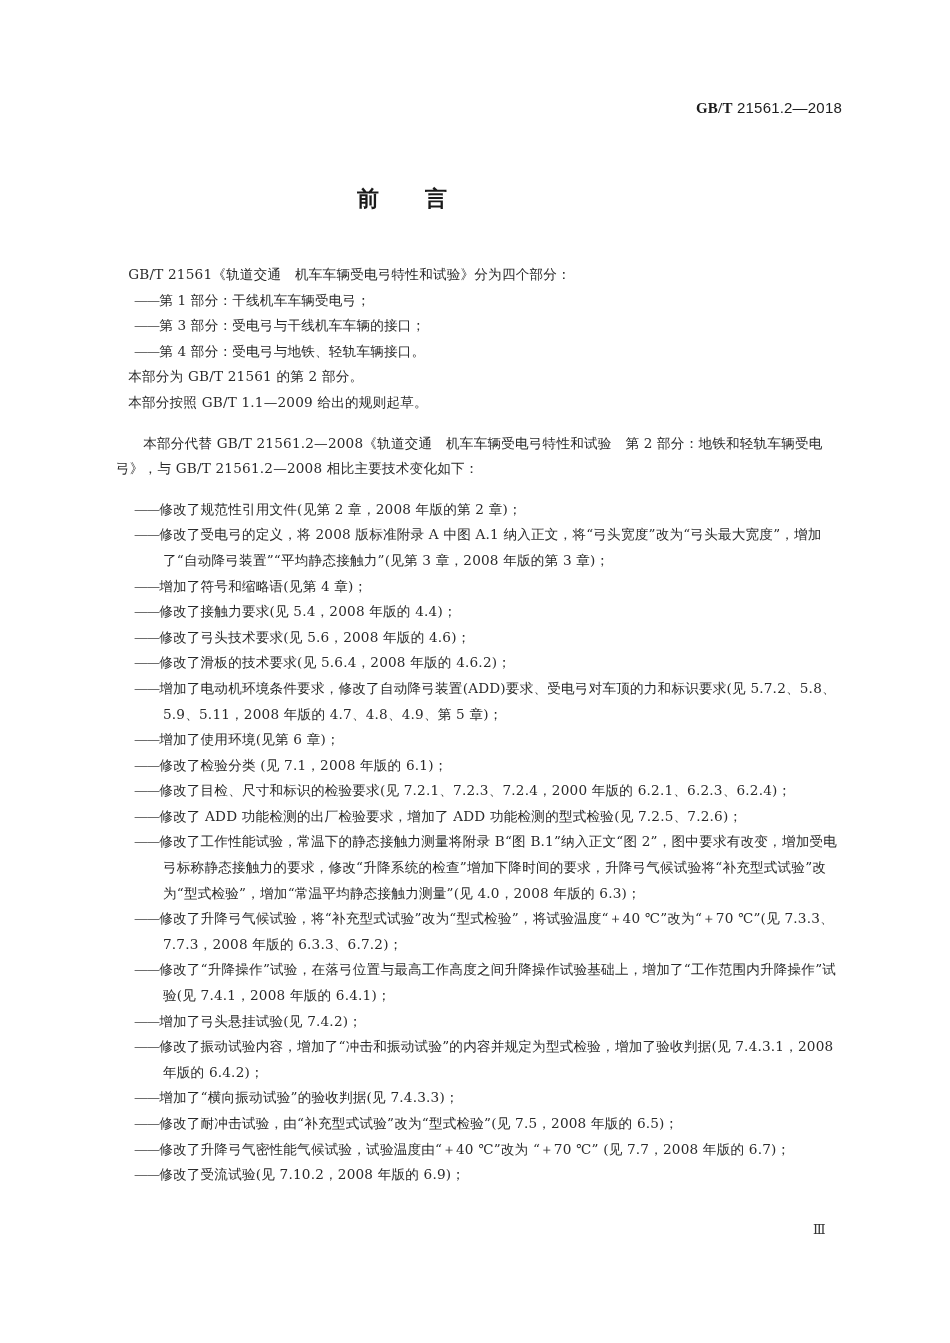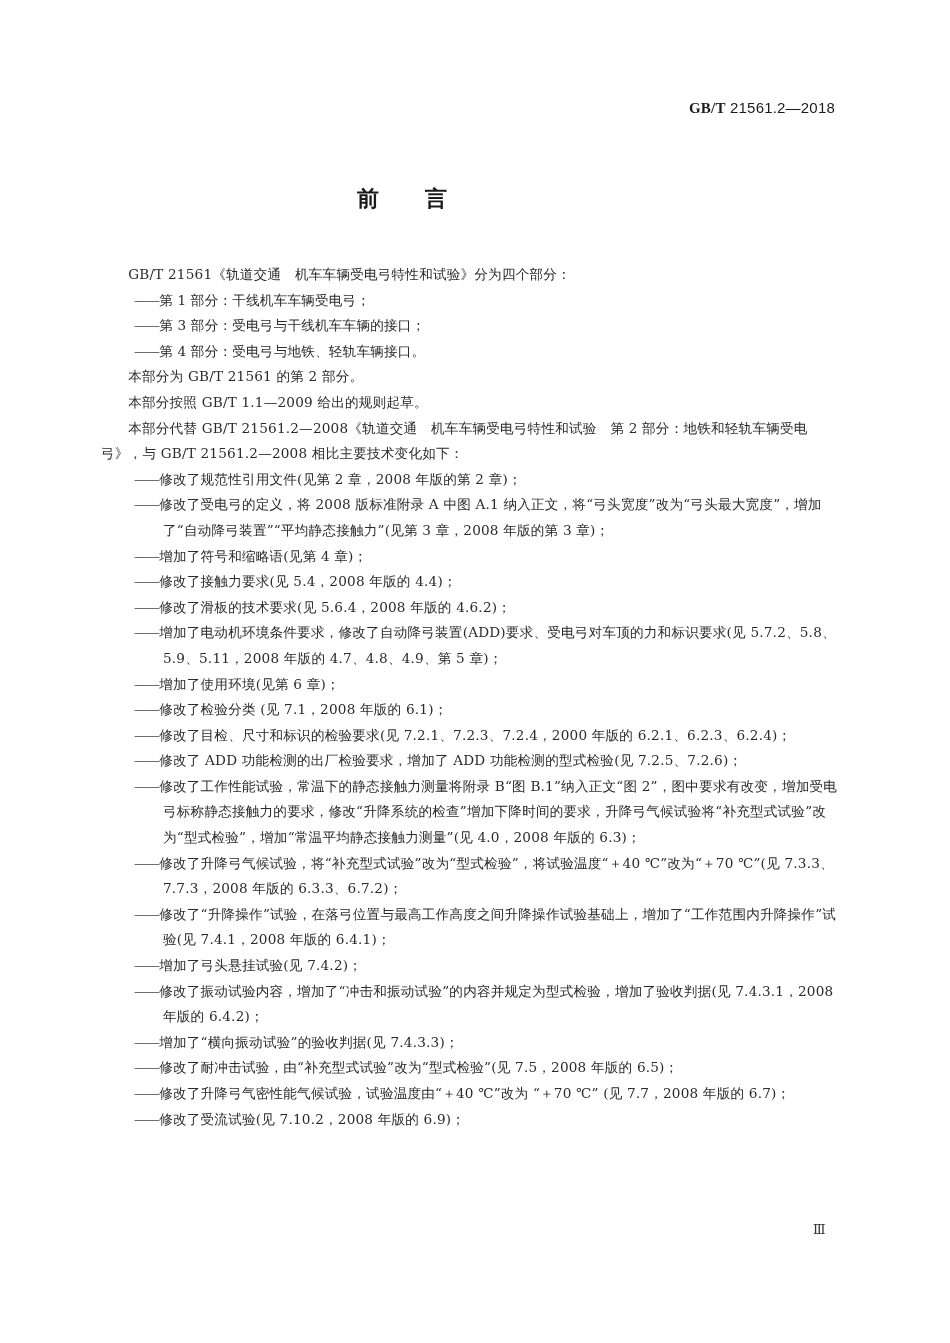--- a/index.html
+++ b/index.html
@@ -11,21 +11,21 @@
       width: 950px;
       height: 1343px;
       position: relative;
       overflow: hidden;
       font-family: "DejaVu Serif", "Liberation Serif", serif;
       color: #2a2a2a;
     }
     .std-code {
       position: absolute;
       top: 99px;
-      right: 115px;
+      right: 108px;
       font-family: "Liberation Sans", "DejaVu Sans", sans-serif;
       font-size: 15px;
       letter-spacing: 0.2px;
       color: #1c1c1c;
     }
     .std-code .gbt { font-weight: bold; font-family: "Liberation Serif", serif; }
     .title {
       position: absolute;
       top: 184px;
       left: 0;
@@ -56,21 +56,21 @@
       margin: 0;
       padding-left: 62px;
       text-indent: -29px;
     }
     .item::before {
       content: "——";
       letter-spacing: -1px;
       color: #555;
     }
     .hang-para {
-      margin: 0;
+      margin: 15px;
       text-indent: 2em;
     }
     .page-num {
       position: absolute;
       top: 1222px;
       left: 813px;
       font-family: "DejaVu Serif", serif;
       font-size: 13px;
       color: #333;
     }
@@ -93,20 +93,21 @@
   <p class="item">第 3 部分：受电弓与干线机车车辆的接口；</p>
   <p class="item">第 4 部分：受电弓与地铁、轻轨车辆接口。</p>
   <p class="para">本部分为 GB/T 21561 的第 2 部分。</p>
   <p class="para">本部分按照 GB/T 1.1—2009 给出的规则起草。</p>
   <p class="hang-para">本部分代替 GB/T 21561.2—2008《轨道交通　机车车辆受电弓特性和试验　第 2 部分：地铁和轻轨车辆受电弓》，与 GB/T 21561.2—2008 相比主要技术变化如下：</p>
 
   <p class="item">修改了规范性引用文件(见第 2 章，2008 年版的第 2 章)；</p>
   <p class="item">修改了受电弓的定义，将 2008 版标准附录 A 中图 A.1 纳入正文，将“弓头宽度”改为“弓头最大宽度”，增加了“自动降弓装置”“平均静态接触力”(见第 3 章，2008 年版的第 3 章)；</p>
   <p class="item">增加了符号和缩略语(见第 4 章)；</p>
   <p class="item">修改了接触力要求(见 5.4，2008 年版的 4.4)；</p>
+  <p class="item">修改了弓头技术要求(见 5.6，2008 年版的 4.6)；</p>
   <p class="item">修改了滑板的技术要求(见 5.6.4，2008 年版的 4.6.2)；</p>
   <p class="item">增加了电动机环境条件要求，修改了自动降弓装置(ADD)要求、受电弓对车顶的力和标识要求(见 5.7.2、5.8、5.9、5.11，2008 年版的 4.7、4.8、4.9、第 5 章)；</p>
   <p class="item">增加了使用环境(见第 6 章)；</p>
   <p class="item">修改了检验分类 (见 7.1，2008 年版的 6.1)；</p>
   <p class="item">修改了目检、尺寸和标识的检验要求(见 7.2.1、7.2.3、7.2.4，2000 年版的 6.2.1、6.2.3、6.2.4)；</p>
   <p class="item">修改了 ADD 功能检测的出厂检验要求，增加了 ADD 功能检测的型式检验(见 7.2.5、7.2.6)；</p>
   <p class="item">修改了工作性能试验，常温下的静态接触力测量将附录 B“图 B.1”纳入正文“图 2”，图中要求有改变，增加受电弓标称静态接触力的要求，修改“升降系统的检查”增加下降时间的要求，升降弓气候试验将“补充型式试验”改为“型式检验”，增加“常温平均静态接触力测量”(见 4.0，2008 年版的 6.3)；</p>
   <p class="item">修改了升降弓气候试验，将“补充型式试验”改为“型式检验”，将试验温度“＋40 ℃”改为“＋70 ℃”(见 7.3.3、7.7.3，2008 年版的 6.3.3、6.7.2)；</p>
   <p class="item">修改了“升降操作”试验，在落弓位置与最高工作高度之间升降操作试验基础上，增加了“工作范围内升降操作”试验(见 7.4.1，2008 年版的 6.4.1)；</p>
   <p class="item">增加了弓头悬挂试验(见 7.4.2)；</p>

